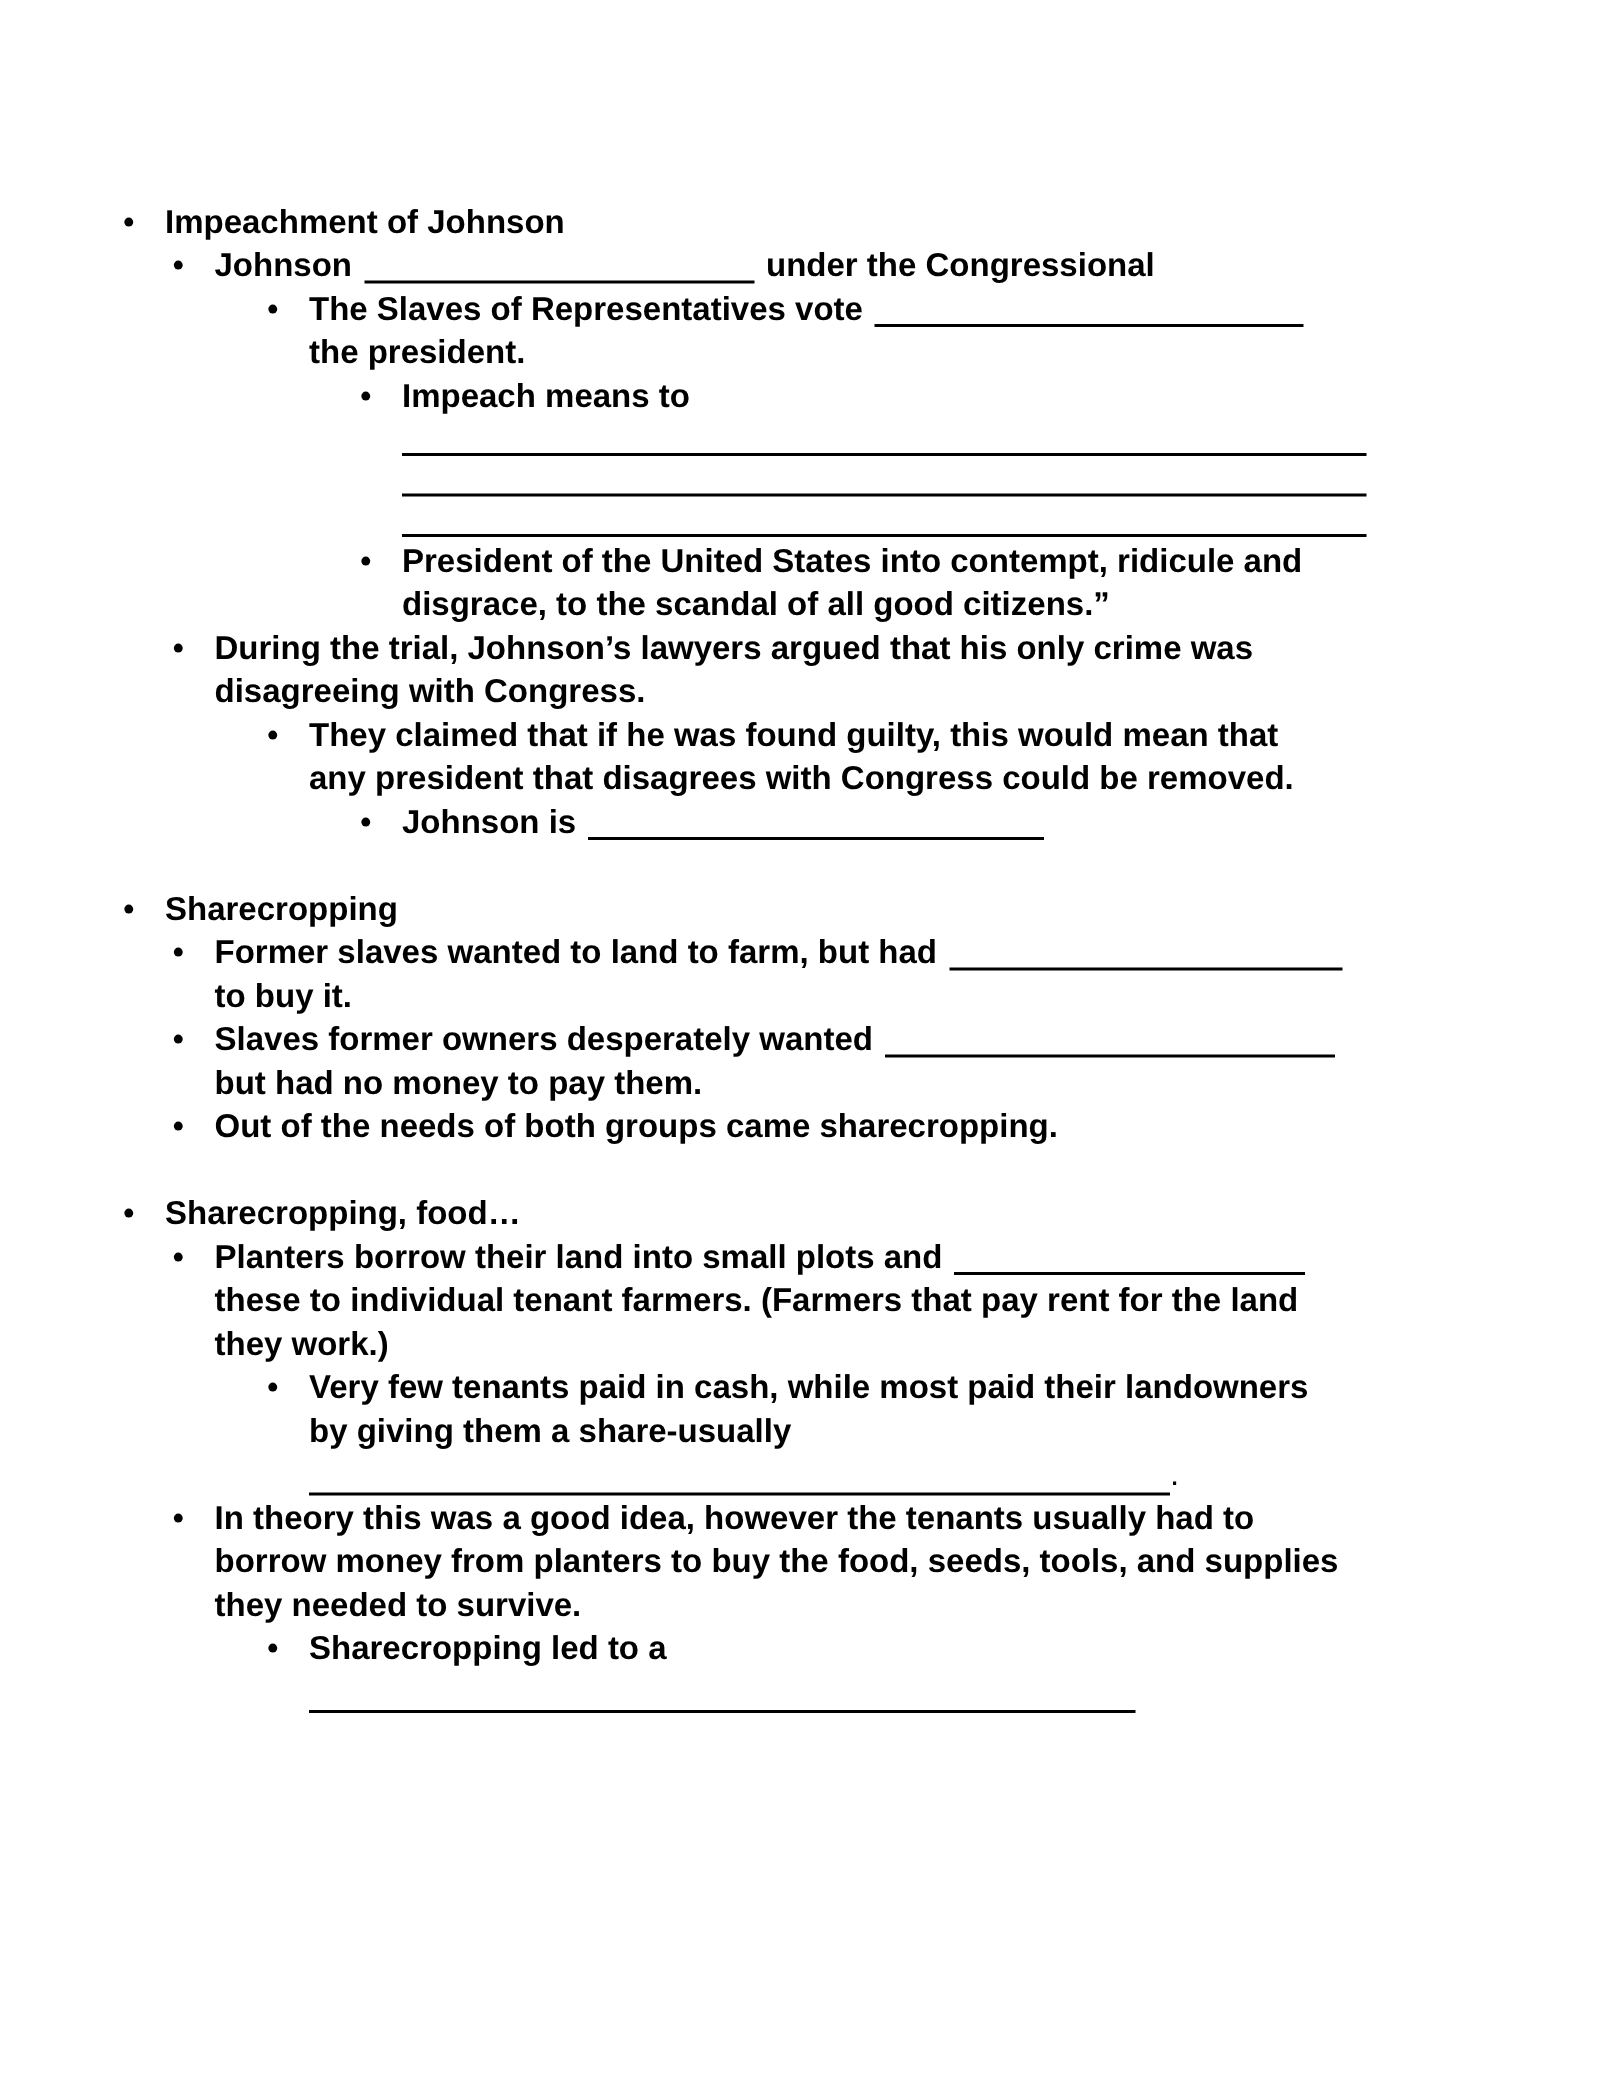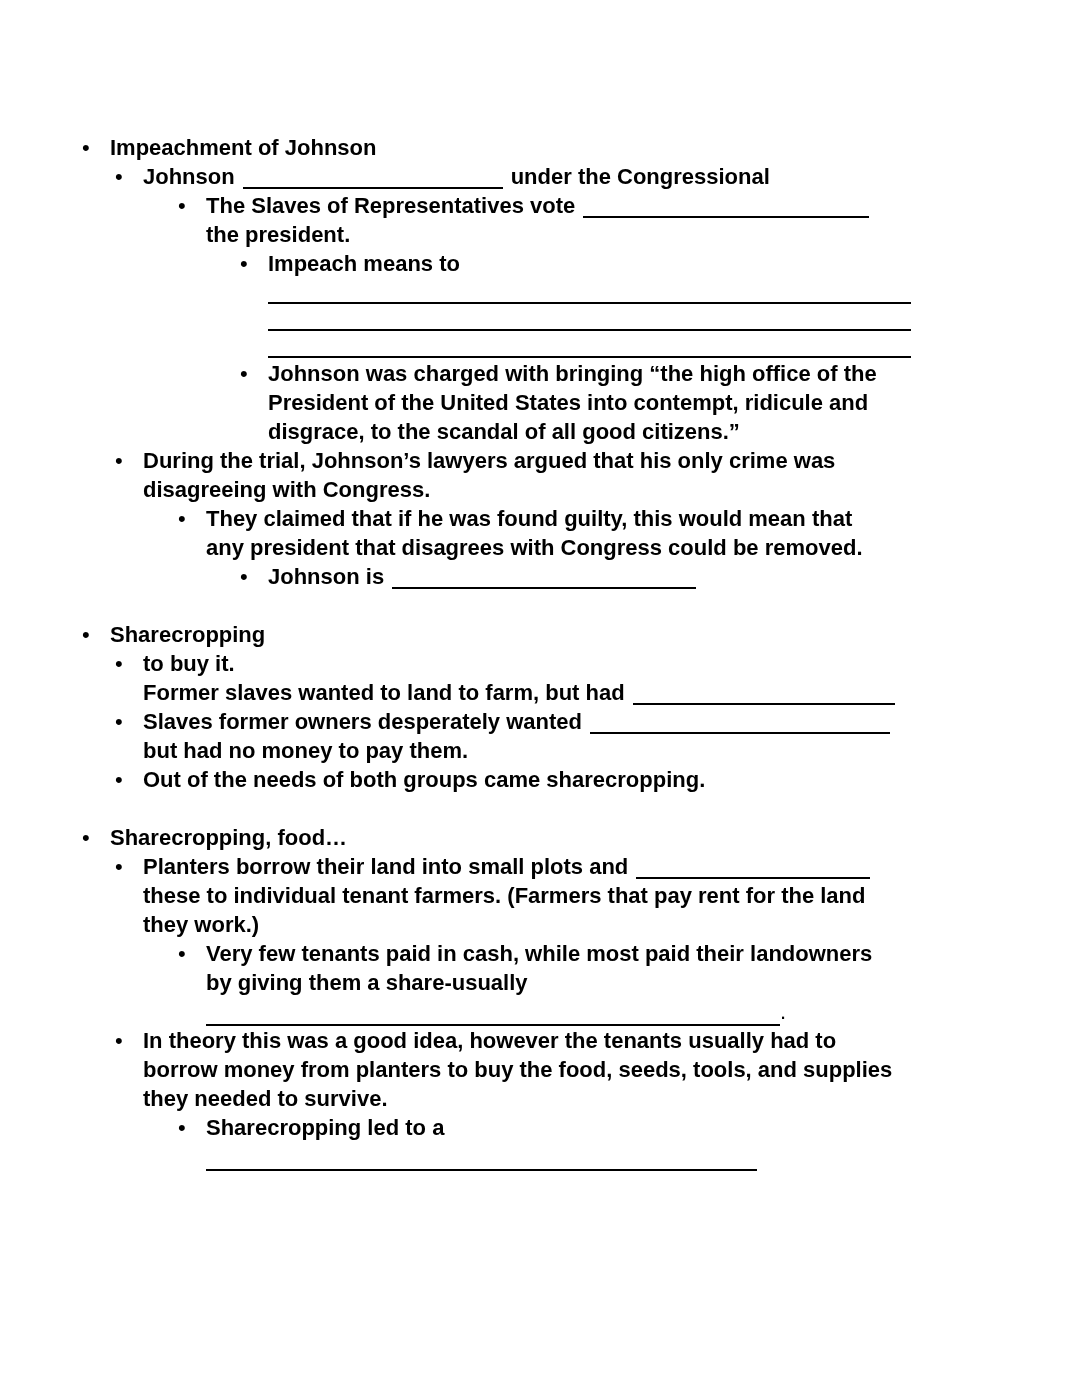--- a/index.html
+++ b/index.html
@@ -91,21 +91,20 @@
         <div class="tline">Impeach means to</div>
         <div class="rule w643"></div>
         <div class="rule w643"></div>
         <div class="rule w643"></div>
       </div>
     </div>
 
     <div class="li l4">
       <span class="bullet">•</span>
       <div class="content">
-        <div class="tline">Johnson was charged with bringing “the high office of the</div>
         <div class="tline">President of the United States into contempt, ridicule and</div>
         <div class="tline">disgrace, to the scandal of all good citizens.”</div>
       </div>
     </div>
 
     <div class="li l2">
       <span class="bullet">•</span>
       <div class="content">
         <div class="tline">During the trial, Johnson’s lawyers argued that his only crime was</div>
         <div class="tline">disagreeing with Congress.</div>
@@ -130,22 +129,22 @@
     <div class="spacer-row"></div>
 
     <div class="li l1">
       <span class="bullet">•</span>
       <div class="content">Sharecropping</div>
     </div>
 
     <div class="li l2">
       <span class="bullet">•</span>
       <div class="content">
+        <div class="tline"><span>Former slaves wanted to land to farm, but had</span><span class="blank w262"></span></div>
         <div class="tline">to buy it.</div>
-        <div class="tline"><span>Former slaves wanted to land to farm, but had</span><span class="blank w262"></span></div>
       </div>
     </div>
 
     <div class="li l2">
       <span class="bullet">•</span>
       <div class="content">
         <div class="tline"><span>Slaves former owners desperately wanted</span><span class="blank w300"></span></div>
         <div class="tline">but had no money to pay them.</div>
       </div>
     </div>

